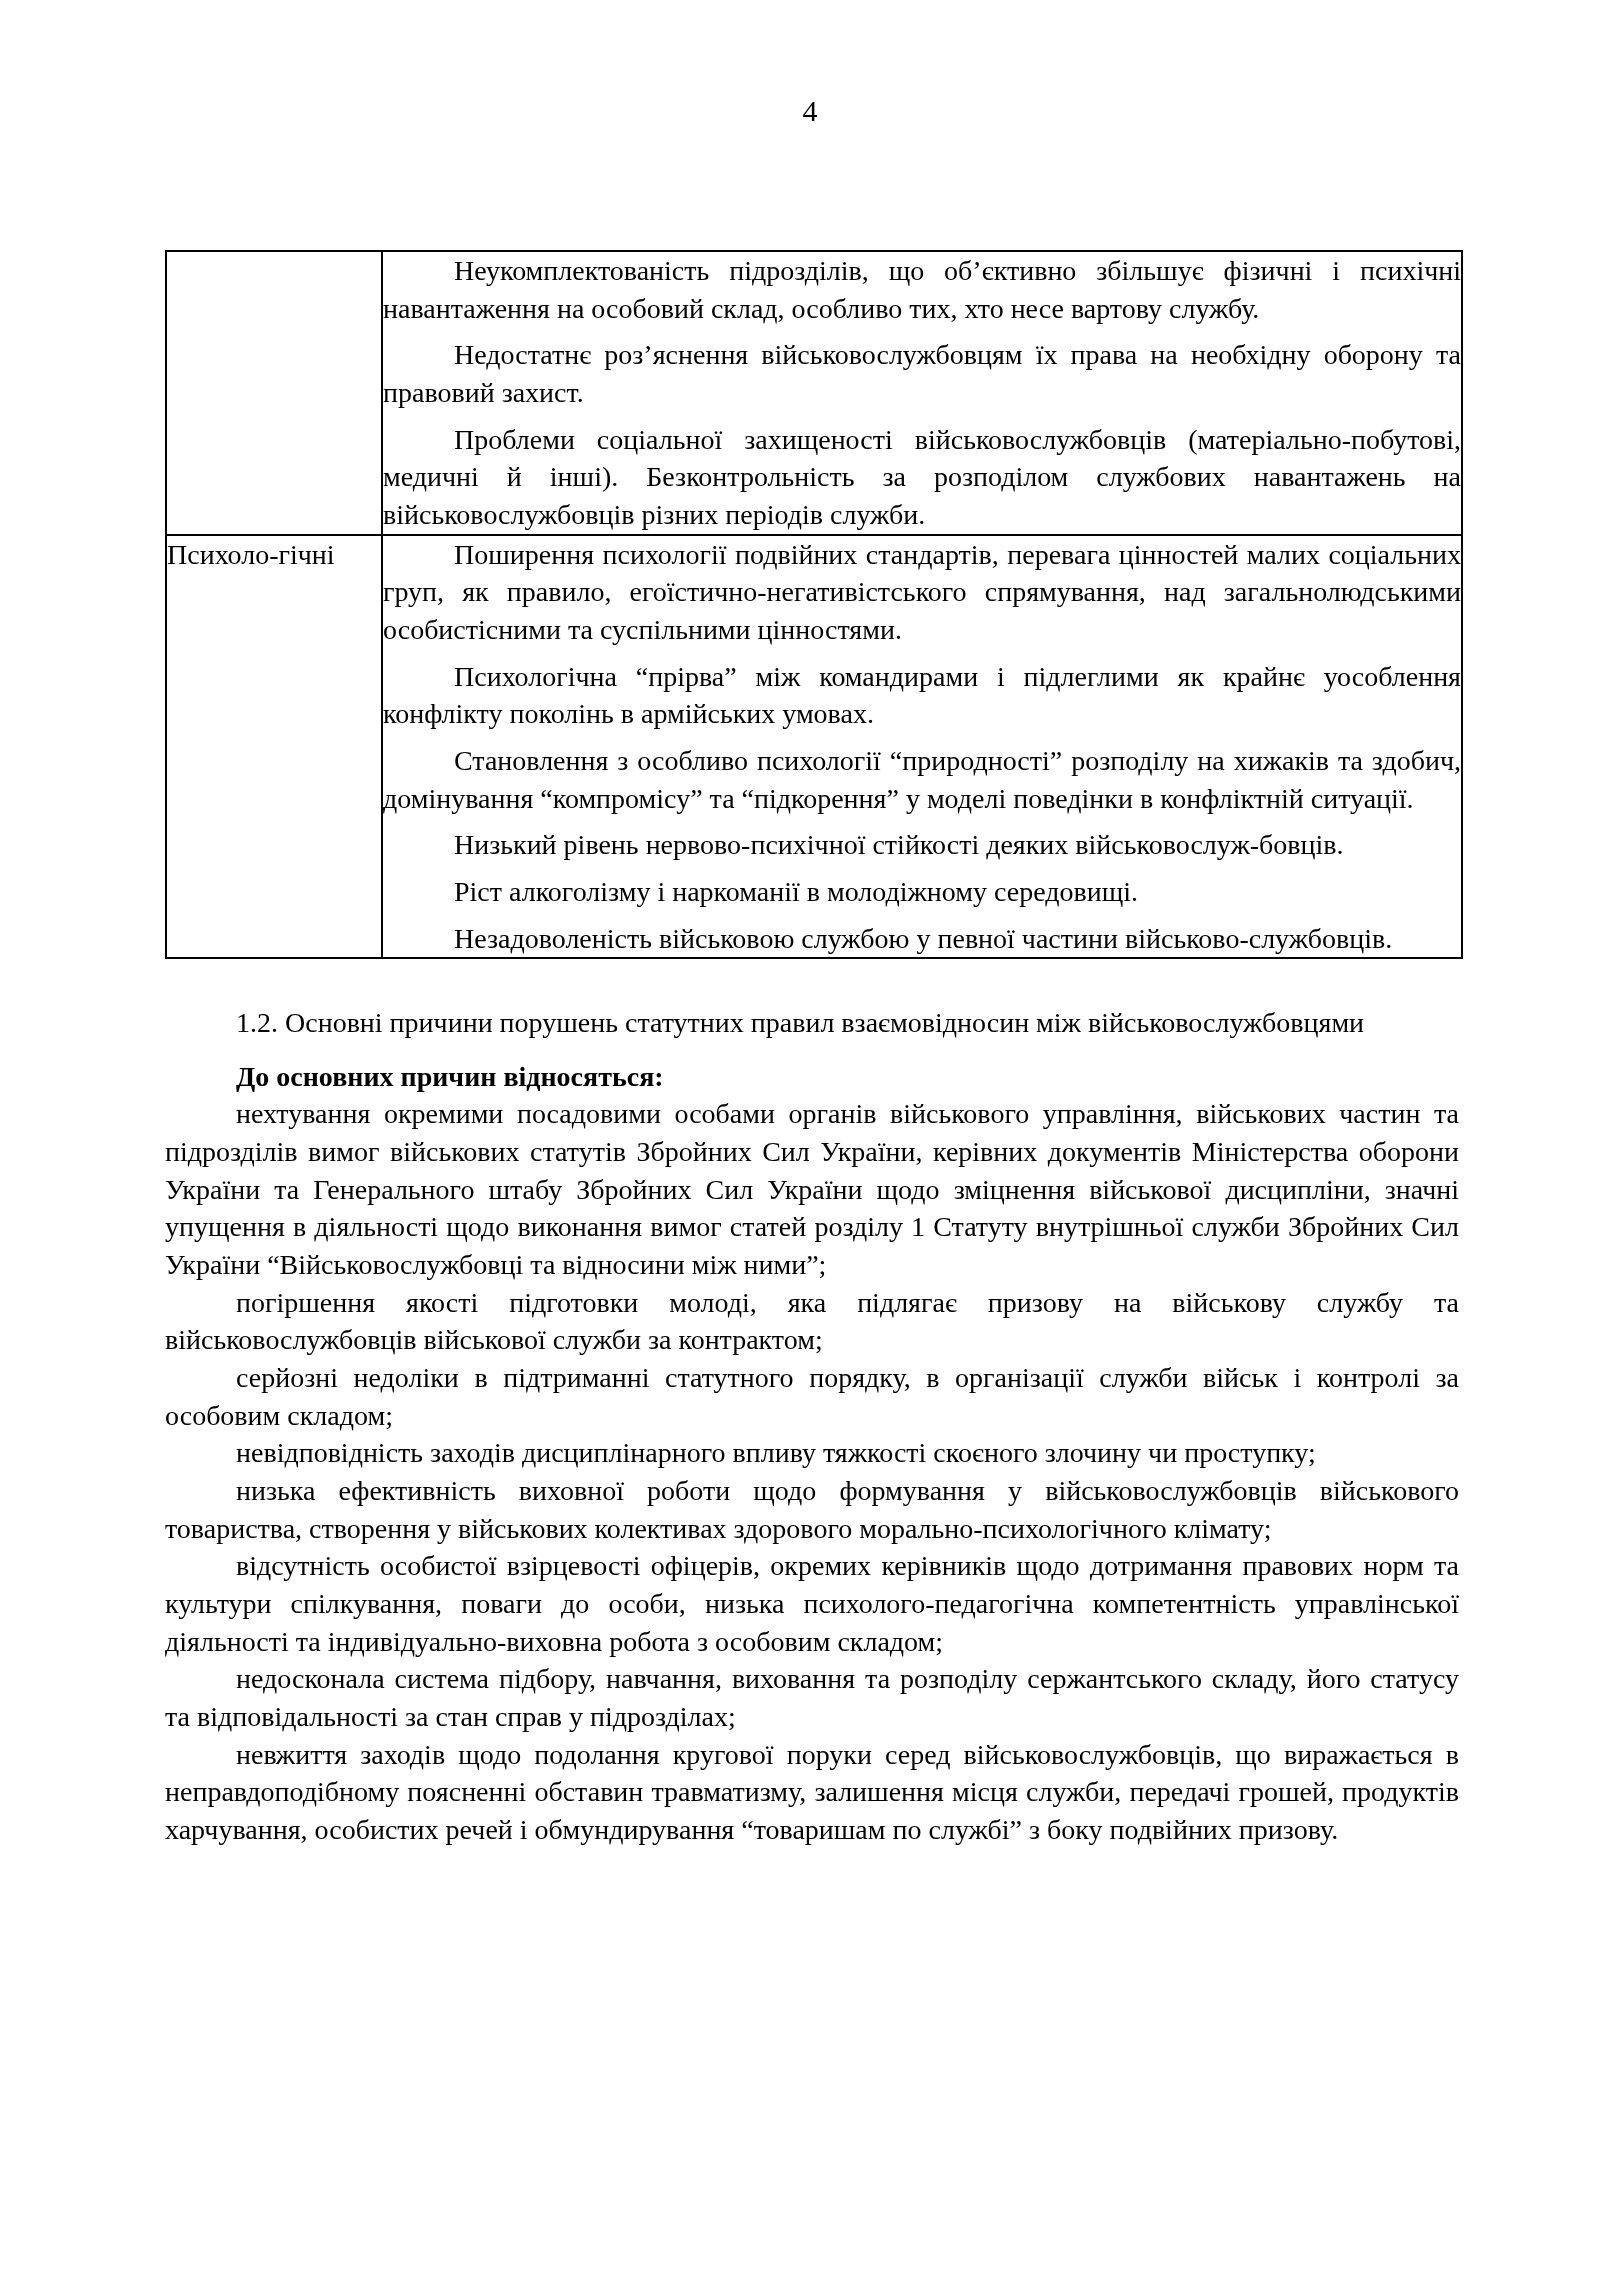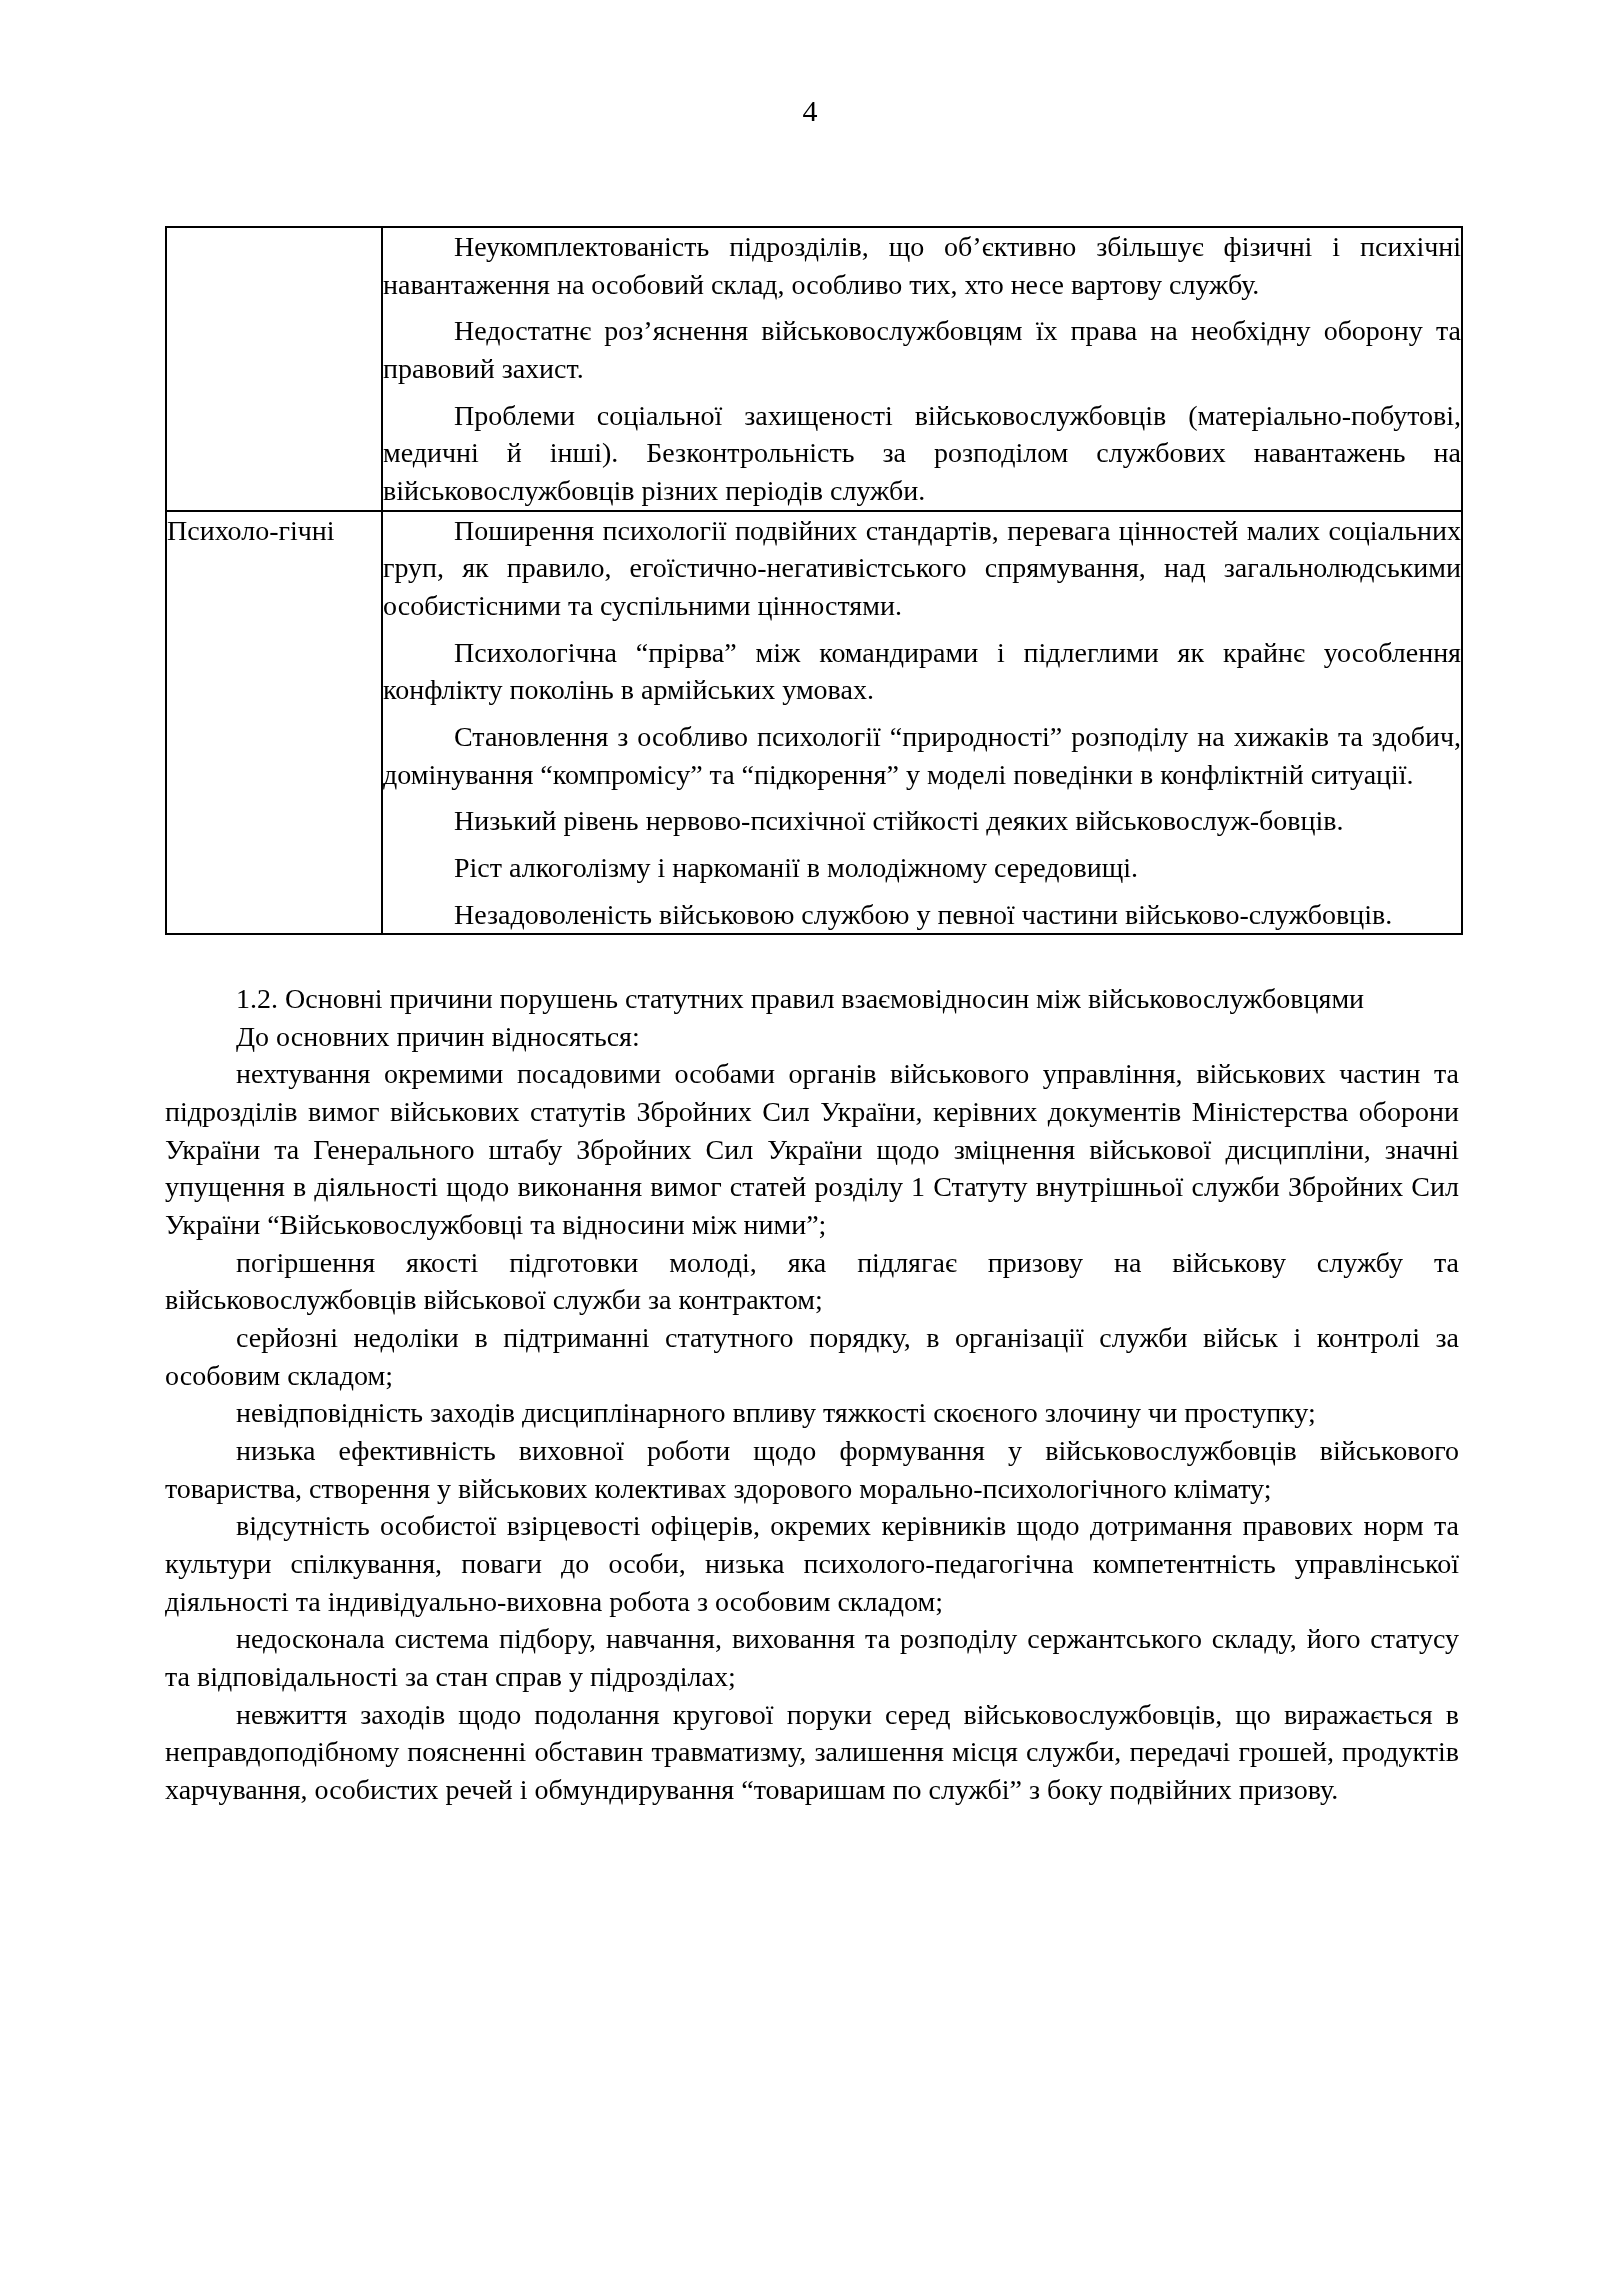--- a/index.html
+++ b/index.html
@@ -26,21 +26,21 @@
     top: 96px;
     left: 0;
     width: 1620px;
     text-align: center;
     font-size: 30px;
     line-height: 1;
   }
   .content {
     position: absolute;
     left: 165px;
-    top: 226px;
+    top: 250px;
     width: 1294px;
   }
 
   
   table.reasons-table {
     border-collapse: collapse;
     width: 1294px;
     table-layout: fixed;
   }
   table.reasons-table td {
@@ -81,21 +81,21 @@
     text-align: justify;
     text-indent: 71px;
   }
   .para {
     font-size: 28px;
     line-height: 1.345;
     text-align: justify;
     text-indent: 71px;
     margin: 0;
   }
-  .para.first { margin-top: 0; }
+  .para.first { margin-top: 16px; font-weight: bold; }
 </style>
 </head>
 <body>
 
 <div class="page">
 
   <div class="page-number">4</div>
 
   <div class="content">
 

